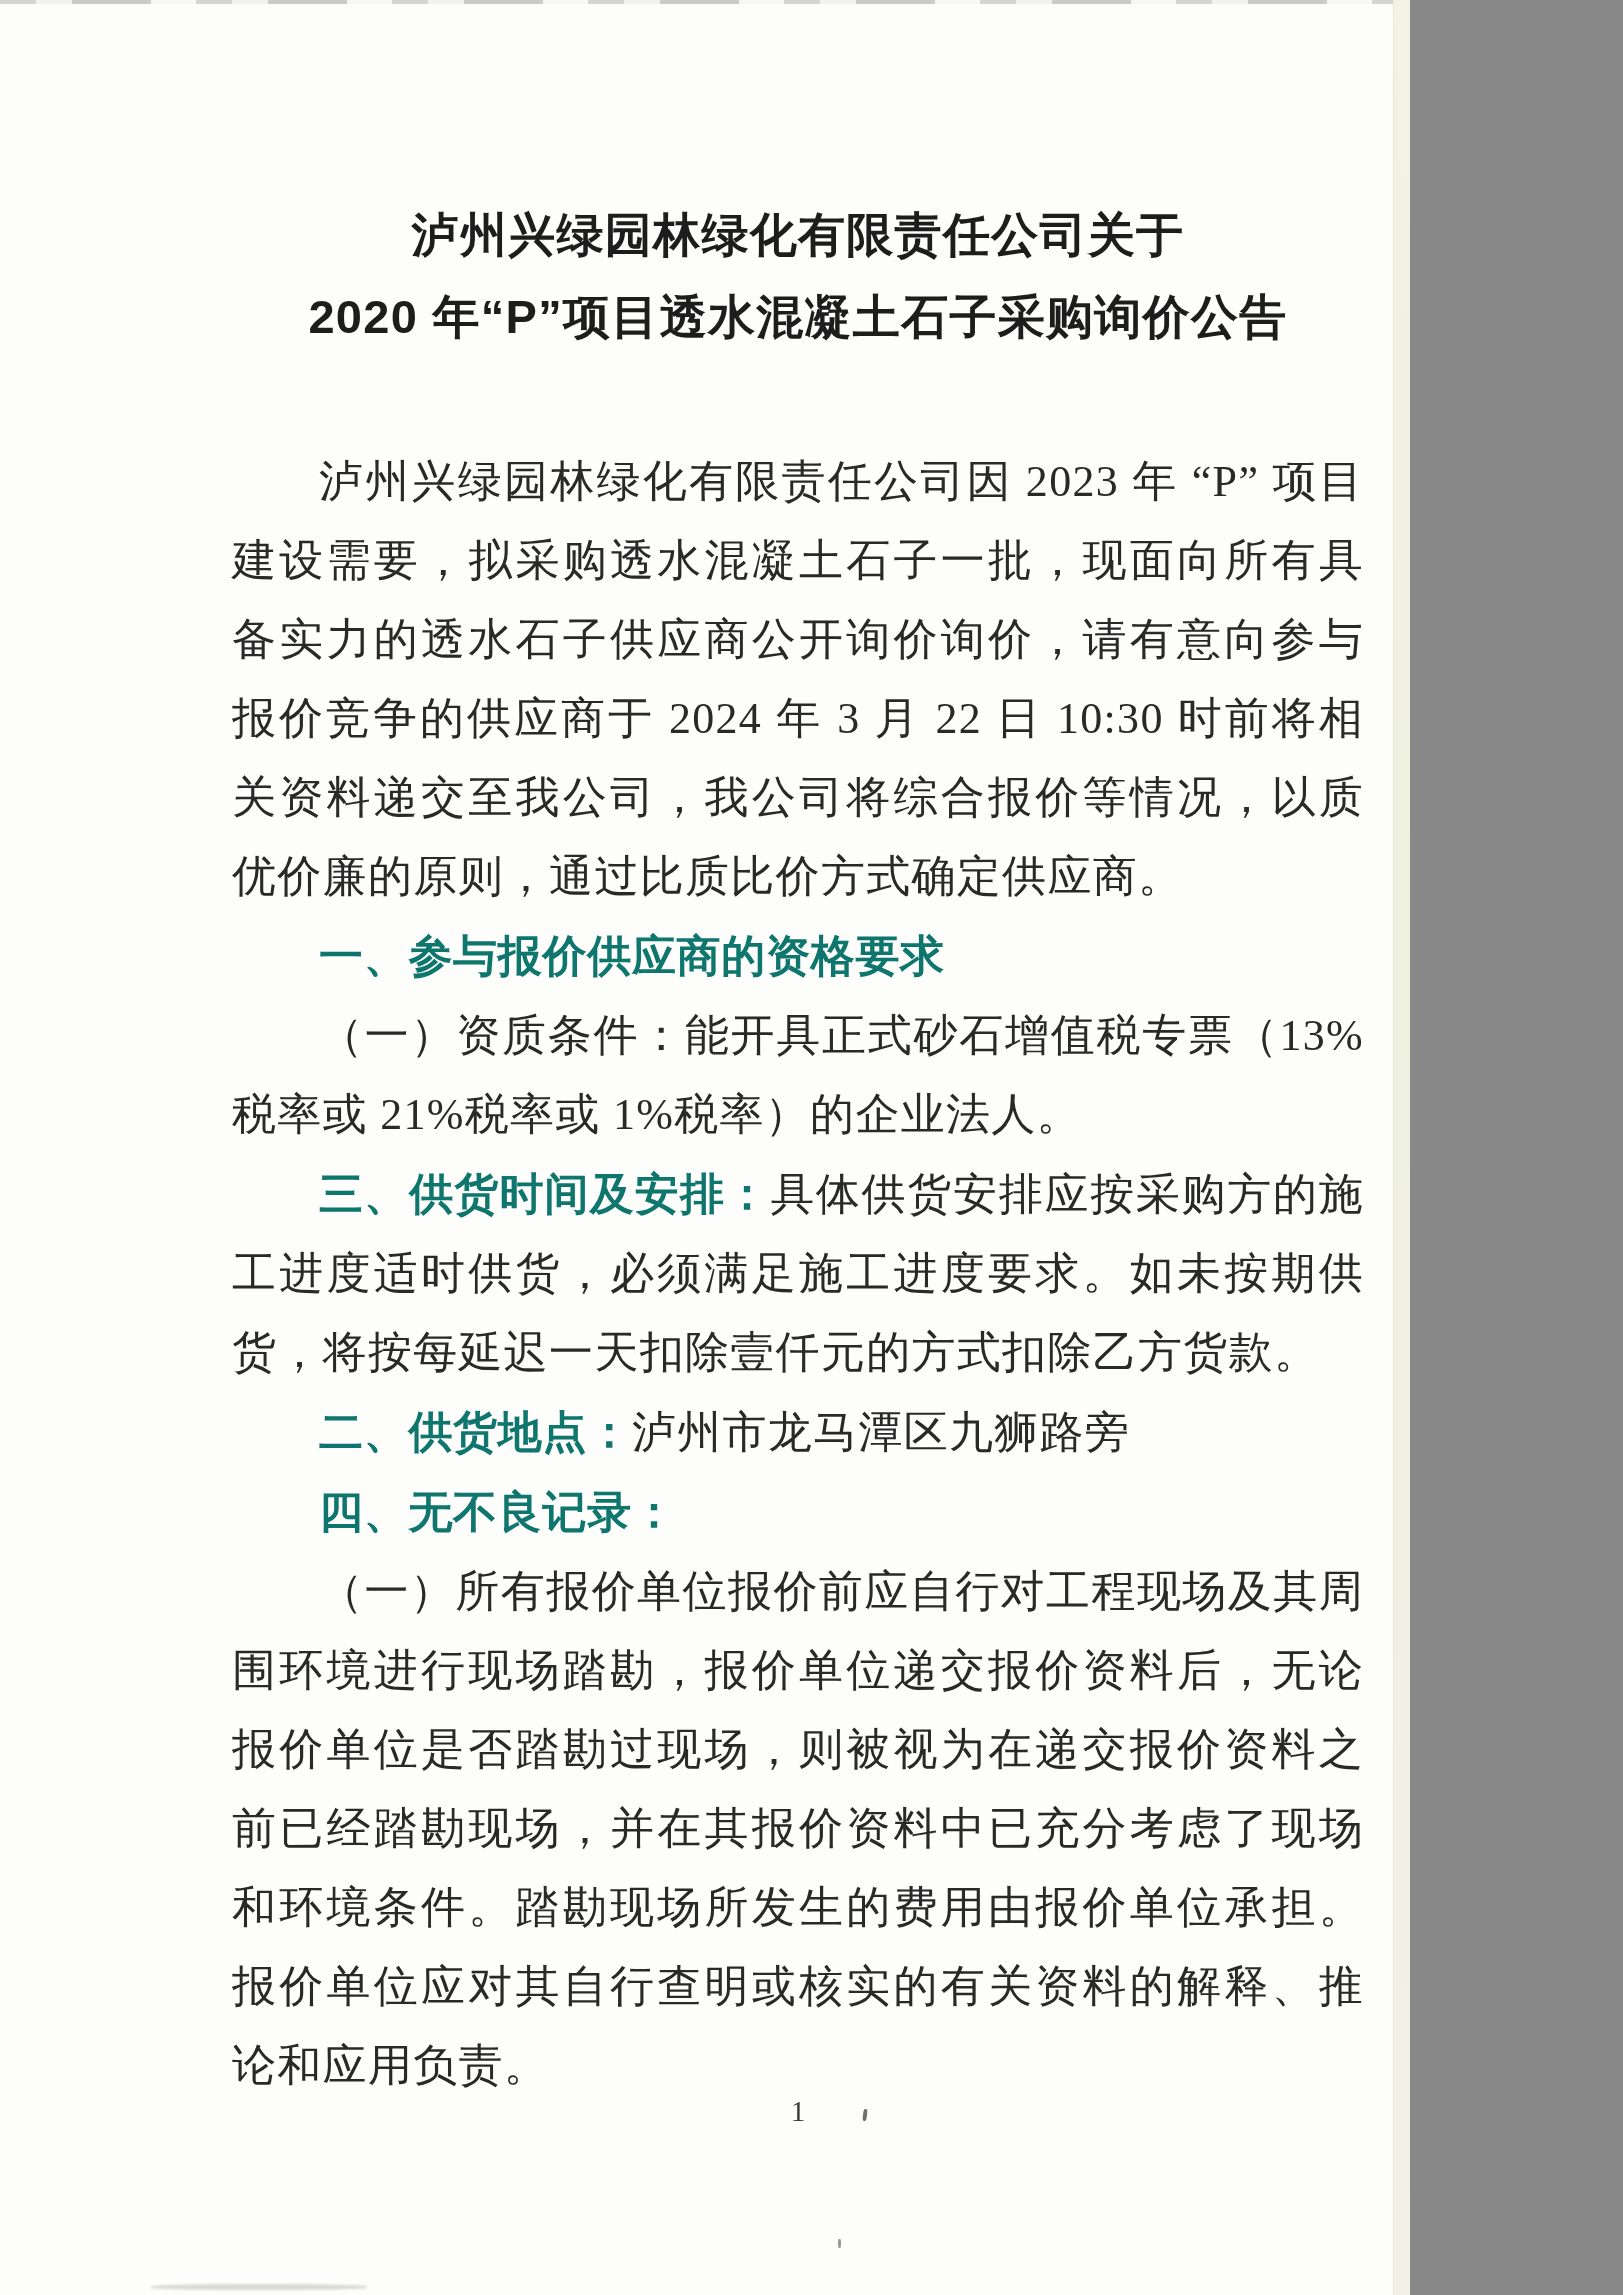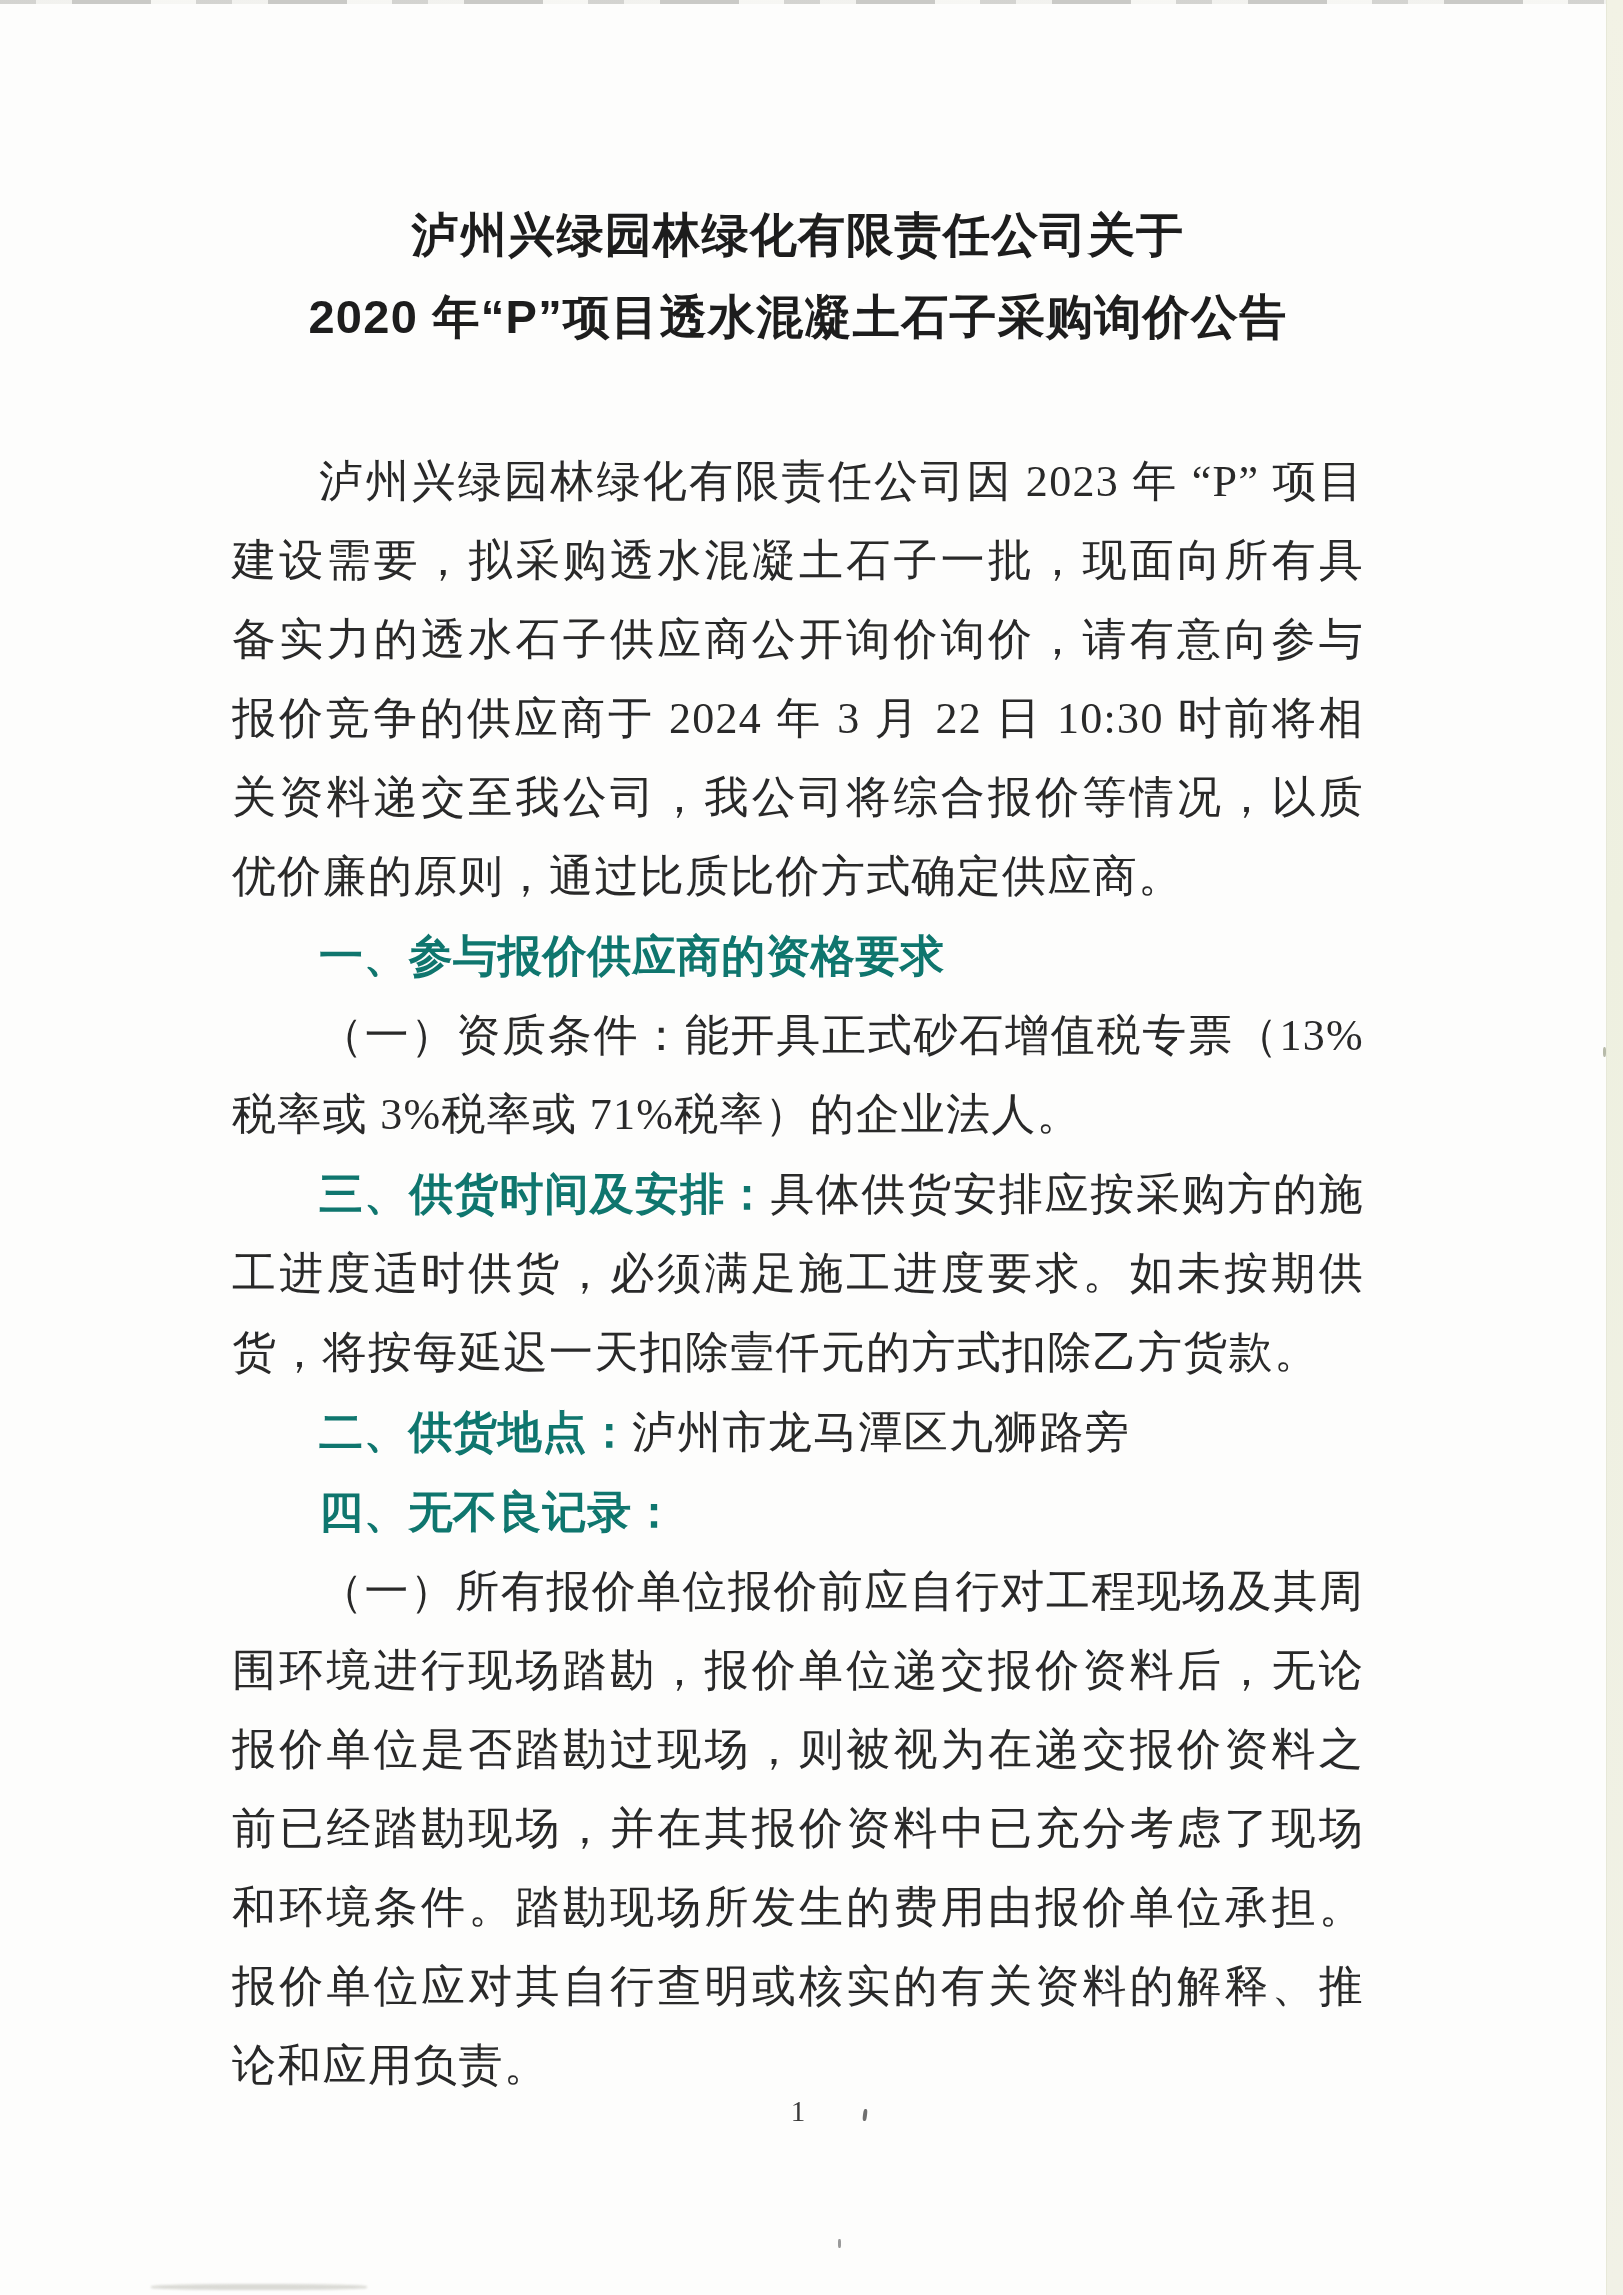--- a/index.html
+++ b/index.html
@@ -1,18 +1,18 @@
 <!DOCTYPE html>
 <html style="font-size:10.5px"><head>
 <meta charset="utf-8">
 <style>
   html,body { margin:0; padding:0; background:#888; }
   .page {
     position:relative;
-    width:1623px; height:2295px;
+    width:1410px; height:2295px;
     background:#fdfdfc;
     overflow:hidden;
     font-family:"Liberation Serif","DejaVu Serif",serif;
     color:#262626;
   }
   
   .scan-edge-top {
     position:absolute; left:0; top:0; width:1623px; height:3.9px;
     background:repeating-linear-gradient(90deg,#c6c6c2 0 36px,#eeeeea 36px 72px,#b9b9b5 72px 151px,#f4f4f0 151px 196px);
     opacity:.75;
@@ -84,21 +84,21 @@
 
     <div class="title-line">泸州兴绿园林绿化有限责任公司关于</div>
     <div class="title-line">2020 年“P”项目透水混凝土石子采购询价公告</div>
 
     <div class="body-text">
 
       <p>泸州兴绿园林绿化有限责任公司因 2023 年 “P” 项目建设需要，拟采购透水混凝土石子一批，现面向所有具备实力的透水石子供应商公开询价询价，请有意向参与报价竞争的供应商于 2024 年 3 月 22 日 10:30 时前将相关资料递交至我公司，我公司将综合报价等情况，以质优价廉的原则，通过比质比价方式确定供应商。</p>
 
       <p><span class="b">一、参与报价供应商的资格要求</span></p>
 
-      <p>（一）资质条件：能开具正式砂石增值税专票（13%税率或 3%税率或 71%税率）的企业法人。</p>
+      <p>（一）资质条件：能开具正式砂石增值税专票（13%税率或 21%税率或 1%税率）的企业法人。</p>
 
 
       <p><span class="b">三、供货时间及安排：</span><span>具体供货安排应按采购方的施工进度适时供货，必须满足施工进度要求。如未按期供货，将按每延迟一天扣除壹仟元的方式扣除乙方货款。</span></p>
 
       <p><span class="b">二、供货地点：</span><span>泸州市龙马潭区九狮路旁</span></p>
 
       <p><span class="b">四、无不良记录：</span></p>
 
       <p>（一）所有报价单位报价前应自行对工程现场及其周围环境进行现场踏勘，报价单位递交报价资料后，无论报价单位是否踏勘过现场，则被视为在递交报价资料之前已经踏勘现场，并在其报价资料中已充分考虑了现场和环境条件。踏勘现场所发生的费用由报价单位承担。报价单位应对其自行查明或核实的有关资料的解释、推论和应用负责。</p>
 

